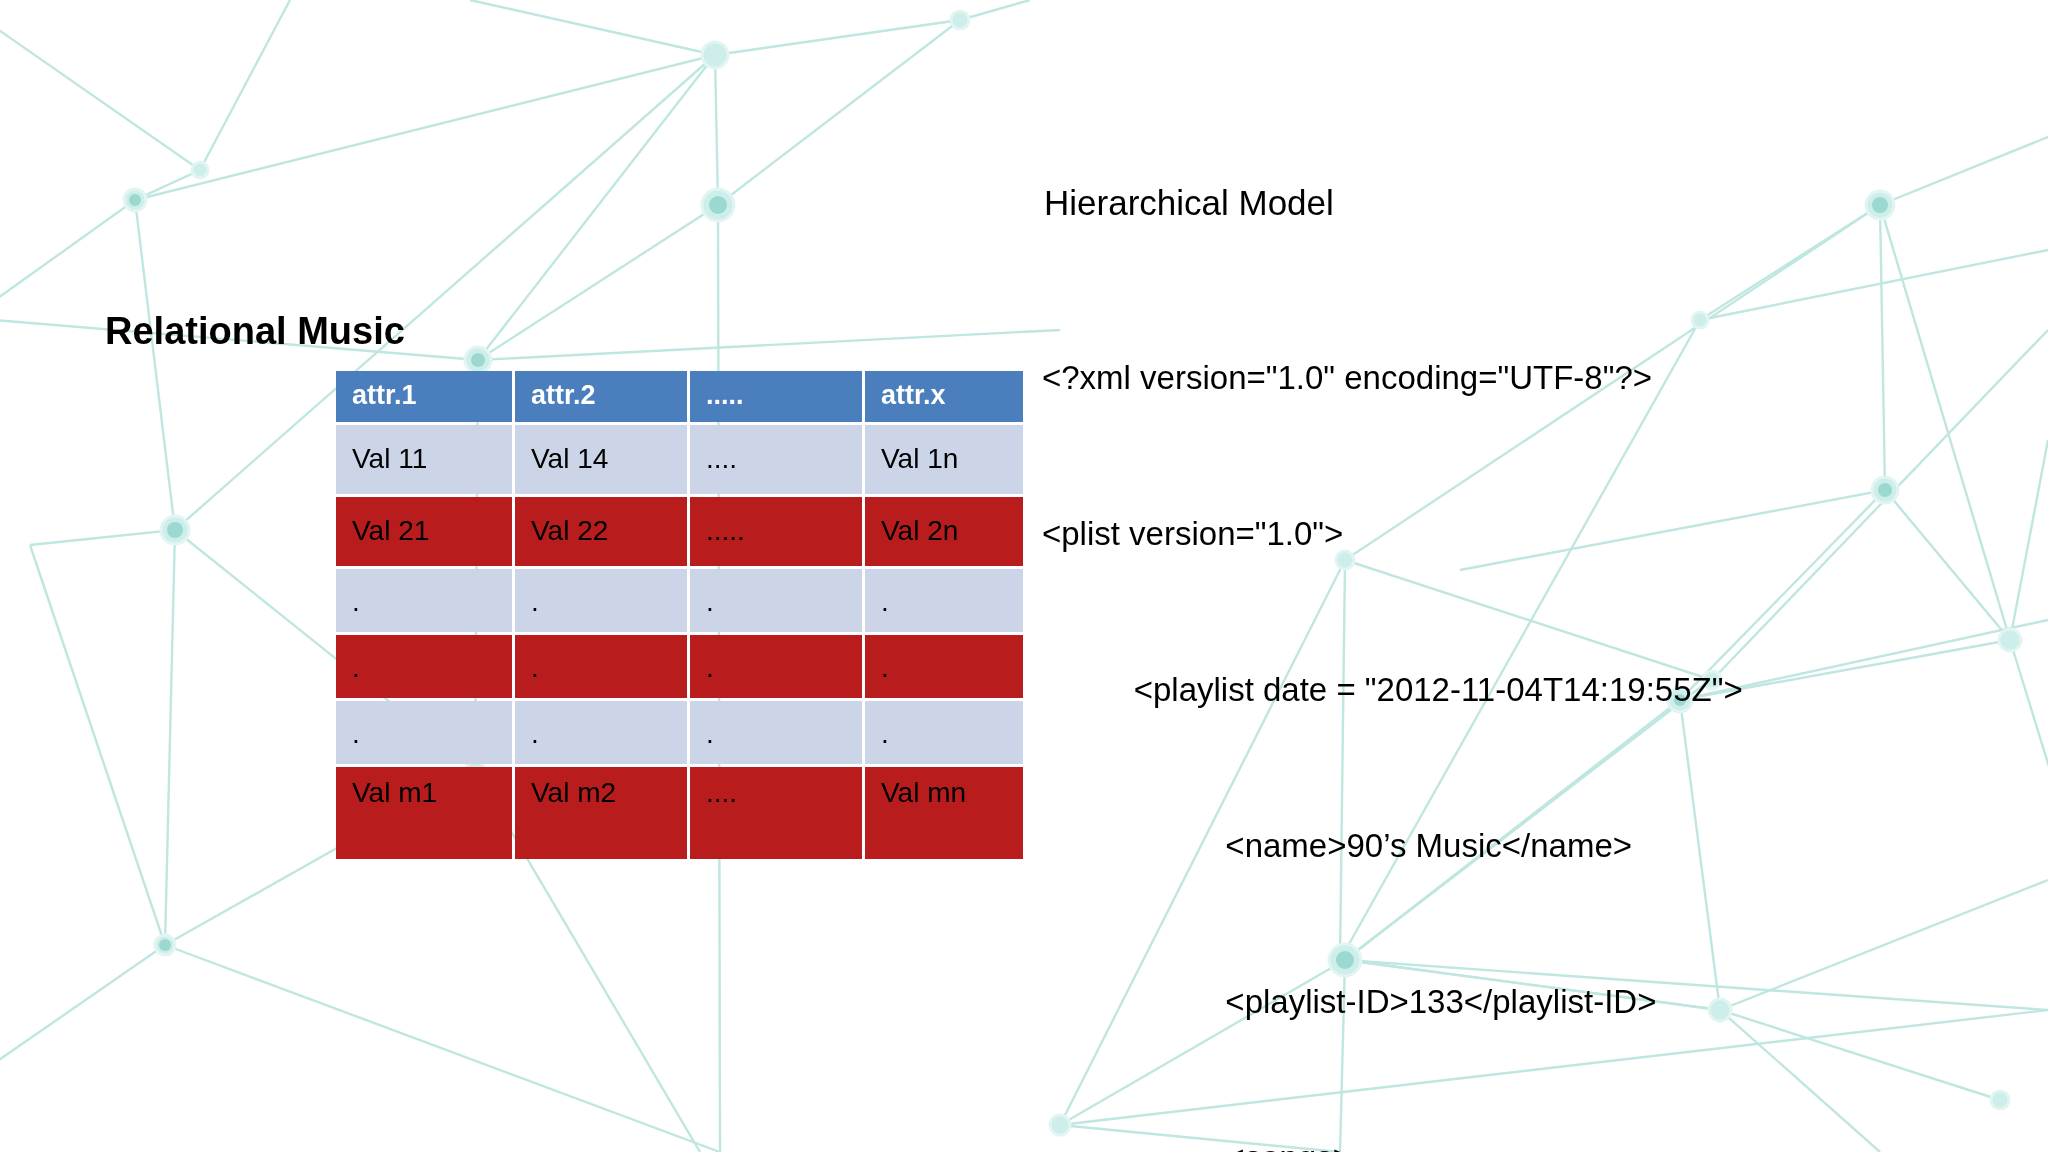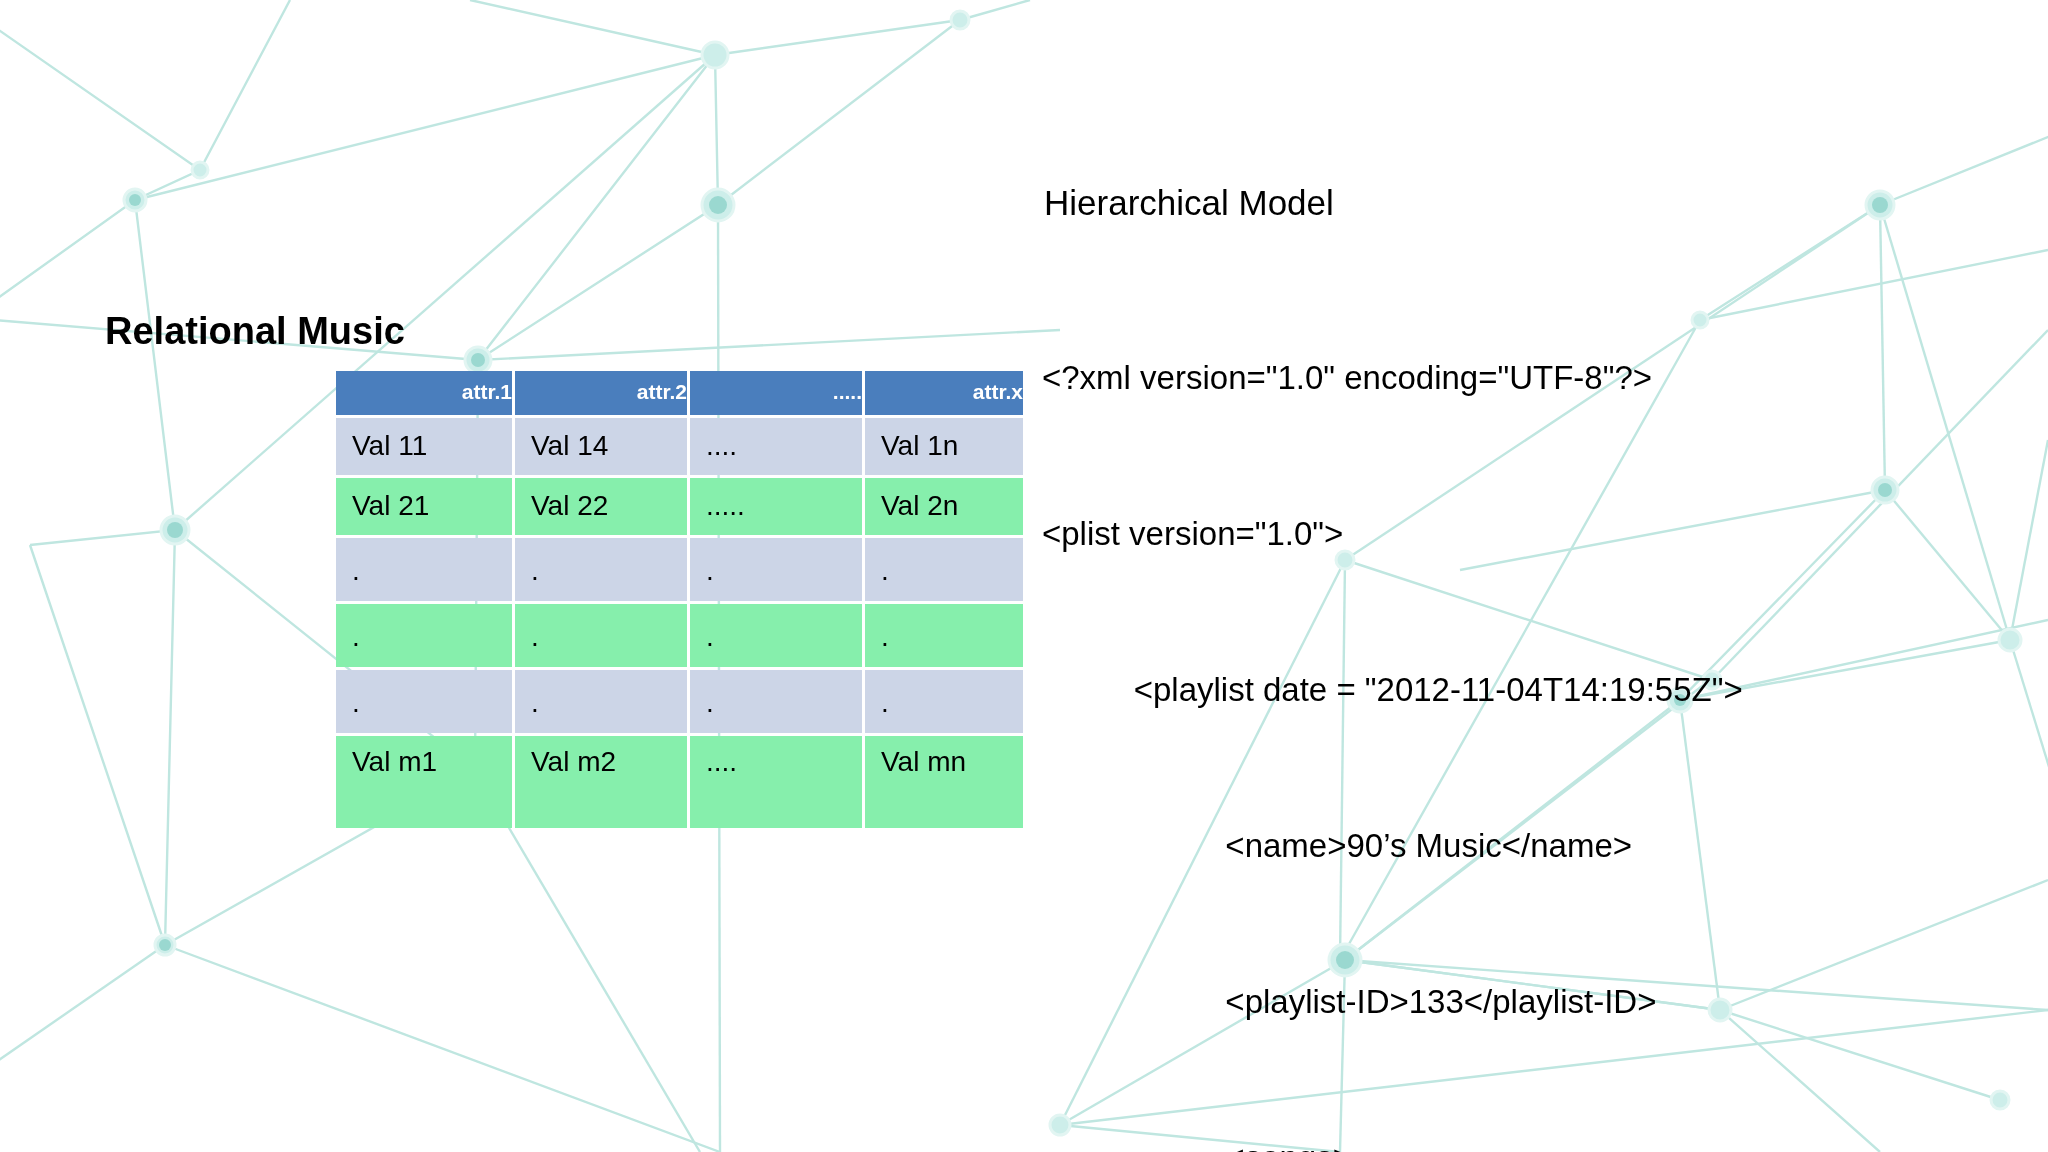--- a/index.html
+++ b/index.html
@@ -58,40 +58,40 @@
     table-layout: fixed;
   }
   #relational-table col.c1 { width: 176px; }
   #relational-table col.c2 { width: 172px; }
   #relational-table col.c3 { width: 172px; }
   #relational-table col.c4 { width: 158px; }
 
   #relational-table th {
     background: #4a7ebd;
     color: #ffffff;
-    font-size: 21px;
+    font-size: 27px;
     font-weight: 700;
-    text-align: right;
+    text-align: left;
     padding: 9px 0 11px 16px;
     height: 40px;
     box-sizing: border-box;
     vertical-align: middle;
   }
   #relational-table td {
     font-size: 28px;
     font-weight: 400;
     color: #000000;
     text-align: left;
     padding: 6px 0 8px 16px;
     vertical-align: middle;
     box-sizing: border-box;
   }
   #relational-table tr.band-dark td { background: #ccd5e7; }
-  #relational-table tr.band-light td { background: #86efac; }
-  #relational-table tr.r-val td { height: 57px; }
+  #relational-table tr.band-light td { background: #b91c1c; }
+  #relational-table tr.r-val td { height: 69px; }
   #relational-table tr.r-dot td {
     height: 63px;
     vertical-align: bottom;
     padding-bottom: 14px;
   }
   #relational-table tr.r-last td {
     height: 92px;
     vertical-align: top;
     padding-top: 10px;
   }

